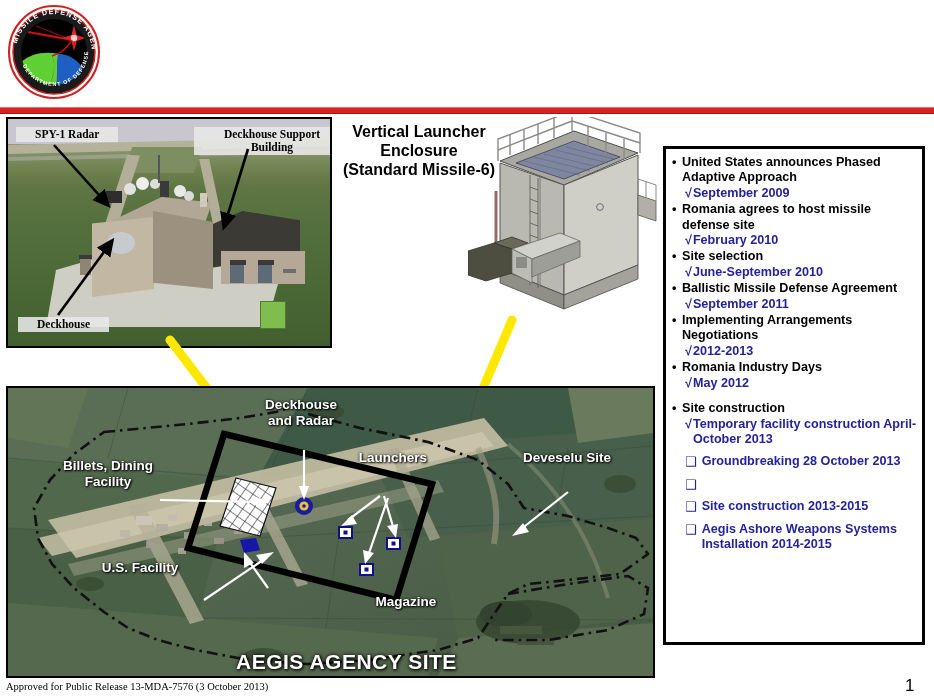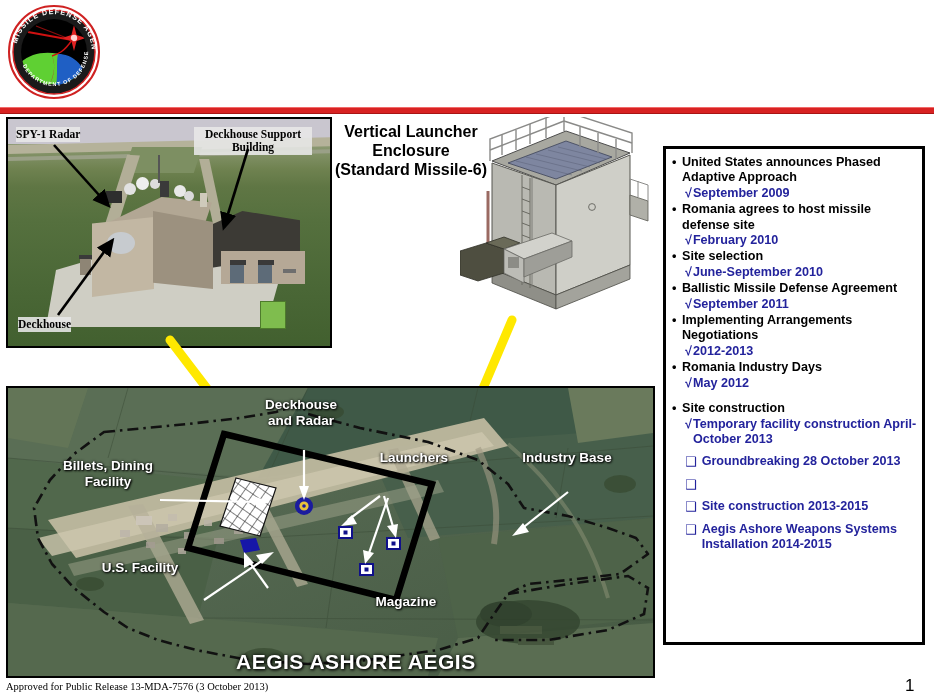--- a/index.html
+++ b/index.html
@@ -18,26 +18,26 @@
   
   #render-panel{position:absolute;left:6px;top:117px;width:322px;height:227px;
       border:2px solid #000;overflow:hidden;
       background:linear-gradient(#c9c6cf 0%,#c9c6cf 11%,#8d9a74 11%,#6f8250 22%,
                  #5f7644 30%,#55703e 45%,#4a6736 75%,#42602f 100%);}
   .r-road{position:absolute;background:#b9b59e;}
   .r-grass{position:absolute;}
   .r-pad{position:absolute;background:#cfcec4;}
   .r-face{position:absolute;}
   .r-lbl{position:absolute;background:rgba(232,232,232,.88);color:#000;
-      font-size:11.5px;font-weight:bold;padding:1px 0;line-height:13px;
+      font-size:11.5px;font-weight:bold;padding:1px 19px;line-height:13px;
       font-family:"Liberation Serif","DejaVu Serif",serif;text-align:center;}
   .r-arrow{position:absolute;overflow:visible;}
 
   
-  #vls-panel{position:absolute;left:320px;top:117px;width:322px;height:230px;padding-left:20px;}
+  #vls-panel{position:absolute;left:328px;top:117px;width:322px;height:230px;padding-left:20px;}
   #vls-caption{position:absolute;left:0px;top:5px;width:182px;text-align:center;
       font-size:16px;font-weight:bold;color:#000;line-height:19px;}
 
   
   #pointers{position:absolute;left:0;top:0;width:934px;height:700px;
       pointer-events:none;}
 
   
   #timeline-box{position:absolute;left:663px;top:146px;width:262px;height:499px;
       border:3px solid #000;background:#fff;box-sizing:border-box;
@@ -486,22 +486,22 @@
   </svg>
 
   <div class="m-lbl" style="left:40px;top:70px;width:120px;">
     <span>Billets, Dining</span><br>
     <span>Facility</span>
   </div>
   <div class="m-lbl" style="left:241px;top:9px;width:104px;">
     <span>Deckhouse</span><br>
     <span>and Radar</span>
   </div>
-  <div class="m-lbl" style="left:348px;top:62px;width:92px;text-align:right;">Launchers</div>
-  <div class="m-lbl" style="left:496px;top:62px;width:126px;">Industry Base</div>
+  <div class="m-lbl" style="left:339px;top:62px;width:92px;">Launchers</div>
+  <div class="m-lbl" style="left:496px;top:62px;width:126px;">Deveselu Site</div>
   <div class="m-lbl" style="left:78px;top:172px;width:108px;">U.S. Facility</div>
   <div class="m-lbl" style="left:348px;top:206px;width:100px;">Magazine</div>
 </div>
 
-<div id="map-caption">AEGIS ASHORE AEGIS</div>
+<div id="map-caption">AEGIS AGENCY SITE</div>
 
 <div id="footer-note">Approved for Public Release   13-MDA-7576 (3 October 2013)</div>
 <div id="page-number">1</div>
 
 </body></html>

